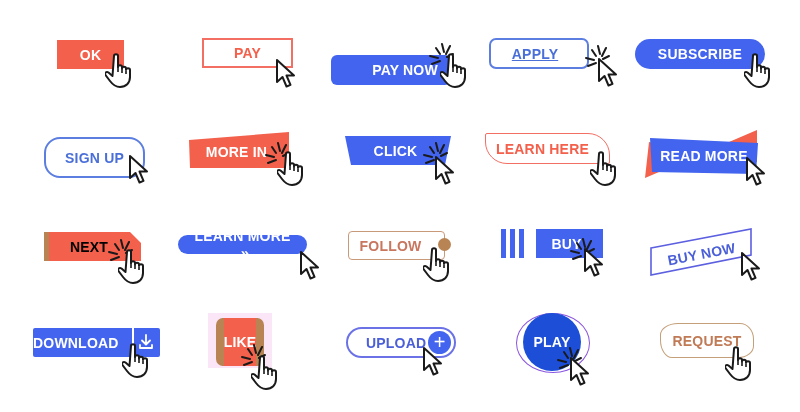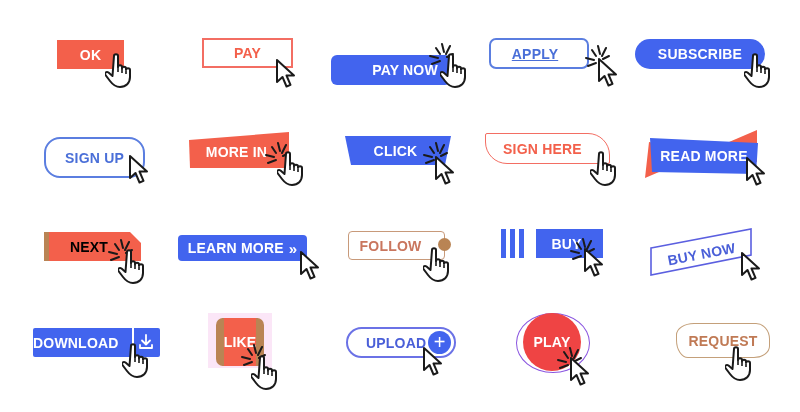--- a/index.html
+++ b/index.html
@@ -99,21 +99,21 @@
   <span>CLICK</span>
 </div>
 <svg class="spark" style="left:422px;top:141px;">
     <use href="#spark"></use>
   </svg>
 <svg class="ptr" style="left:434px;top:155px;">
     <use href="#arrow"></use>
   </svg>
 
 <div class="btn" style="left:485px;top:133px;width:125px;height:31px;border:1.6px solid #f36e63;border-radius:2px 22px 2px 22px;color:#f3604b;padding-right:10px;">
-  <span>SIGN HERE</span>
+  <span>LEARN HERE</span>
 </div>
 <svg class="cursor" style="left:590px;top:150px;">
     <use href="#hand"></use>
   </svg>
 
 <svg style="position:absolute;left:645px;top:130px;" width="113" height="50">
   <polygon points="0,48 112,0 112,32 4,12" fill="#f3604b"></polygon>
 </svg>
 <svg style="position:absolute;left:650px;top:138px;" width="110" height="36">
   <polygon points="0,0 108,5 106,36 2,34" fill="#4264ee"></polygon>
@@ -132,21 +132,21 @@
 <div class="btn" style="left:44px;top:232px;width:90px;height:29px;color:#000000;">
   <span>NEXT</span>
 </div>
 <svg class="spark" style="left:107px;top:238px;">
     <use href="#spark"></use>
   </svg>
 <svg class="cursor" style="left:118px;top:248px;">
     <use href="#hand"></use>
   </svg>
 
-<div class="btn blue" style="left:178px;top:235px;width:129px;height:26px;border-radius:4px;">
+<div class="btn blue" style="left:178px;top:235px;width:129px;height:19px;border-radius:12px;flex-direction:column;">
   <span>LEARN MORE</span>
   <span style="margin-left:5px;font-size:15px;">»</span>
 </div>
 <svg class="ptr" style="left:299px;top:250px;">
     <use href="#arrow"></use>
   </svg>
 
 <div class="btn" style="left:348px;top:231px;width:97px;height:29px;border:1.6px solid #c89a7a;border-radius:4px;color:#c9765e;padding-right:12px;">
   <span>FOLLOW</span>
 </div>
@@ -202,28 +202,28 @@
 
 <div class="btn" style="left:346px;top:327px;width:110px;height:31px;border:2px solid #6b72e6;border-radius:16px;color:#4a5fd8;justify-content:flex-start;padding-left:18px;">
   <span>UPLOAD</span>
 </div>
 <div style="position:absolute;left:428px;top:331px;width:23px;height:23px;border-radius:50%;background:#4264ee;color:#fff;font-size:20px;line-height:22px;text-align:center;font-weight:400;">+</div>
 <svg class="ptr" style="left:422px;top:346px;">
     <use href="#arrow"></use>
   </svg>
 
 <div style="position:absolute;left:516px;top:313px;width:74px;height:60px;border-radius:50%;border:1.5px solid #8a55e0;box-sizing:border-box;"></div>
-<div class="btn" style="left:523px;top:313px;width:58px;height:58px;border-radius:50%;background:#ef4444;color:#fff;">
+<div class="btn" style="left:523px;top:313px;width:58px;height:58px;border-radius:50%;background:#1d4ed8;color:#fff;">
   <span>PLAY</span>
 </div>
 <svg class="spark" style="left:556px;top:346px;">
     <use href="#spark"></use>
   </svg>
 <svg class="ptr" style="left:569px;top:356px;">
     <use href="#arrow"></use>
   </svg>
 
-<div class="btn" style="left:676px;top:323px;width:94px;height:35px;border:1.6px solid #c4a07a;border-radius:18px 14px 16px 12px / 12px 16px 12px 18px;color:#c07a55;">
+<div class="btn" style="left:660px;top:323px;width:94px;height:35px;border:1.6px solid #c4a07a;border-radius:18px 14px 16px 12px / 12px 16px 12px 18px;color:#c07a55;">
   <span>REQUEST</span>
 </div>
 <svg class="cursor" style="left:725px;top:345px;">
     <use href="#hand"></use>
   </svg>
 
 </body></html>

